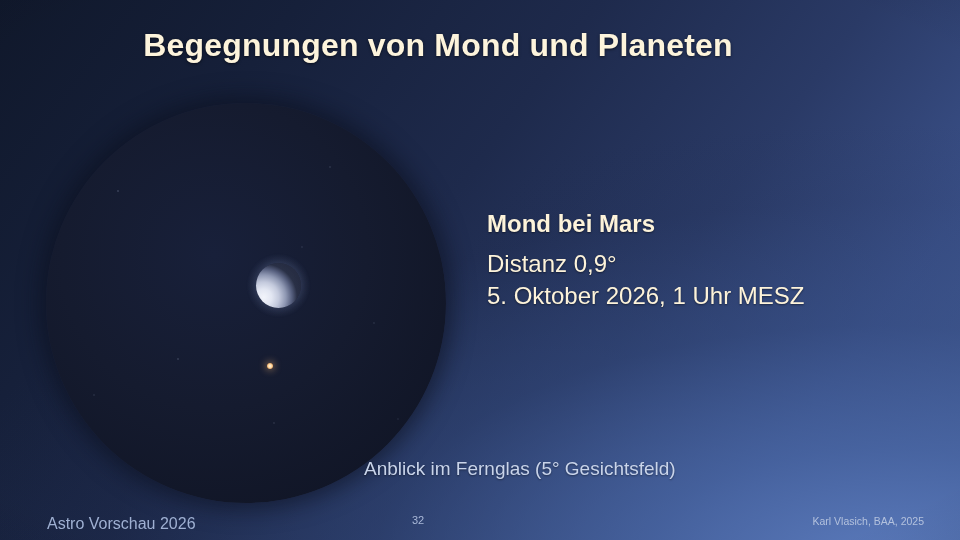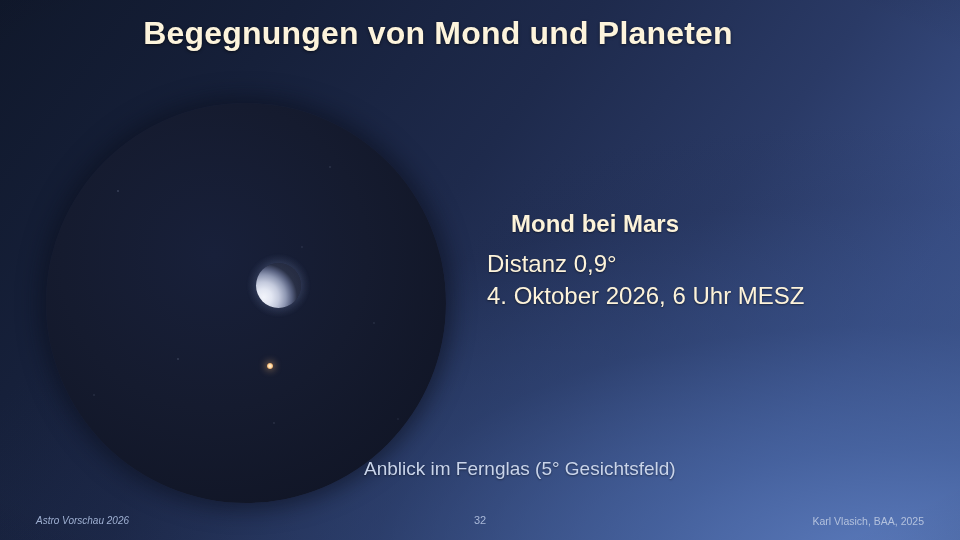--- a/index.html
+++ b/index.html
@@ -24,21 +24,21 @@
     inset: 0;
     pointer-events: none;
     background:
       radial-gradient(120% 110% at 50% 50%, rgba(0,0,0,0) 55%, rgba(5,9,20,0.30) 100%);
   }
 
   
   .slide-title {
     position: absolute;
     left: 0;
-    top: 15px;
+    top: 27px;
     width: 876px;
     text-align: center;
     font-size: 32px;
     font-weight: 600;
     letter-spacing: 0.2px;
     color: #fdf4dc;
     text-shadow: 0 1px 3px rgba(0,0,0,0.55);
     z-index: 5;
   }
 
@@ -127,21 +127,20 @@
     top: 210px;
     width: 430px;
     z-index: 6;
   }
   .info-heading {
     font-size: 24px;
     font-weight: 700;
     color: #fdf3da;
     margin-bottom: 12px;
     text-shadow: 0 1px 2px rgba(0,0,0,0.45);
-    margin-left: 24px;
   }
   .info-line {
     font-size: 24px;
     font-weight: 400;
     color: #fdf3da;
     margin-bottom: 4px;
     text-shadow: 0 1px 2px rgba(0,0,0,0.45);
   }
   .info-line.last { margin-bottom: 0; }
 
@@ -152,32 +151,31 @@
     top: 458px;
     font-size: 19px;
     color: #c9d4ea;
     text-shadow: 0 1px 2px rgba(0,0,0,0.4);
     z-index: 6;
   }
 
   
   .footer-left {
     position: absolute;
-    left: 36px;
+    left: 47px;
     top: 515px;
-    font-size: 10px;
+    font-size: 16px;
     color: #9fb0d2;
     z-index: 6;
-    font-style: italic;
   }
   .footer-center {
     position: absolute;
     left: 0;
     top: 514px;
-    width: 960px;
+    width: 836px;
     text-align: center;
     font-size: 11px;
     color: #a9b8d8;
     z-index: 6;
   }
   .footer-right {
     position: absolute;
     right: 36px;
     top: 515px;
     font-size: 10.5px;
@@ -201,21 +199,21 @@
     <div class="moon">
       <div class="moon-lit"></div>
     </div>
 
     <div class="mars"></div>
   </div>
 
   <div class="info-block">
     <div class="info-heading">Mond bei Mars</div>
     <div class="info-line">Distanz 0,9°</div>
-    <div class="info-line last">4. Oktober 2026, 6 Uhr MESZ</div>
+    <div class="info-line last">5. Oktober 2026, 1 Uhr MESZ</div>
   </div>
 
   <div class="caption">Anblick im Fernglas (5° Gesichtsfeld)</div>
 
   <div class="footer-left">Astro Vorschau 2026</div>
 
   <div class="footer-center">32</div>
 
   <div class="footer-right">Karl Vlasich, BAA, 2025</div>
 

